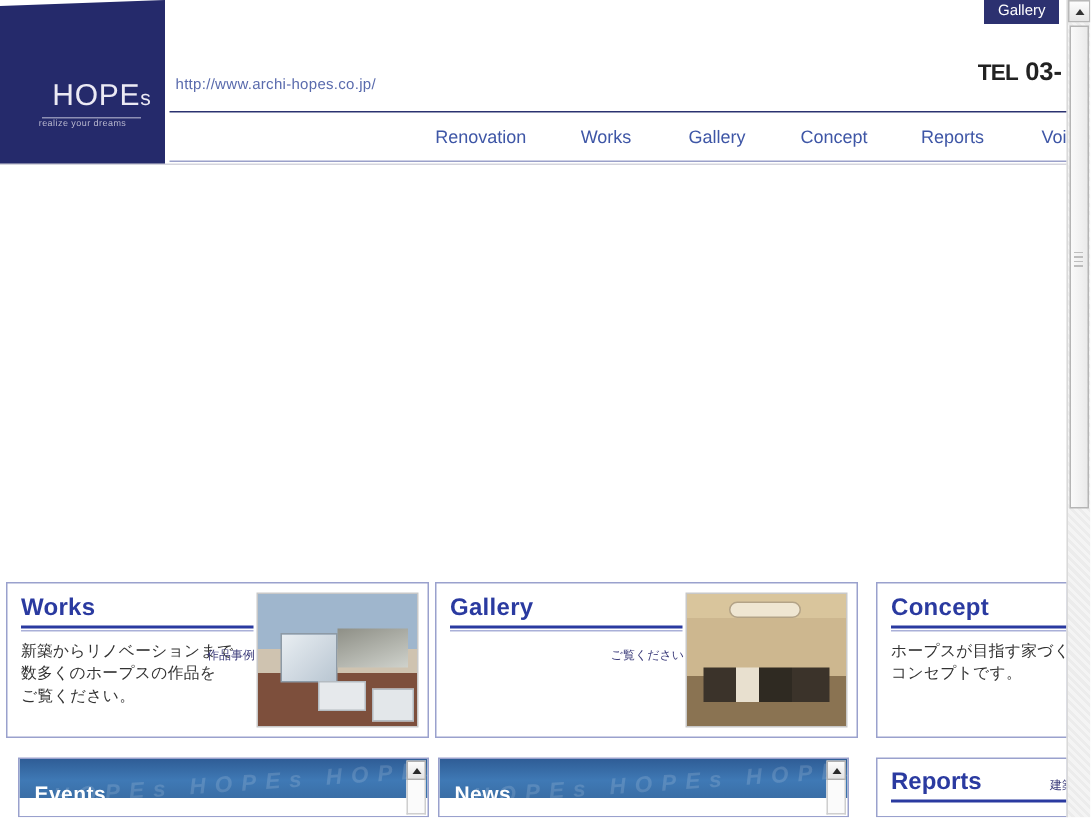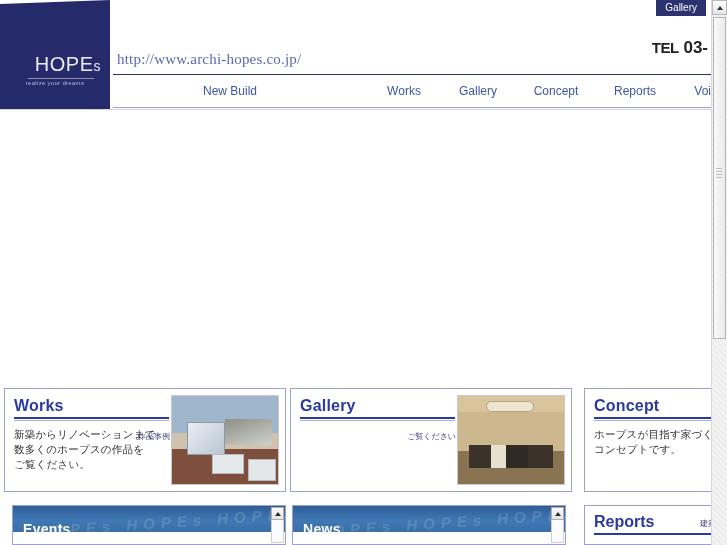--- a/index.html
+++ b/index.html
@@ -64,21 +64,21 @@
   }
 
   .sitemap-btn{
     position:absolute;right:6px;top:0;height:16px;line-height:16px;
     padding:0 9px;background:#2c3170;color:#ffffff;font-size:10px;
     white-space:nowrap;
   }
 
   .url{
     position:absolute;left:117px;top:51px;
-    color:#5a6bad;font-size:15px;letter-spacing:0.2px;white-space:nowrap;font-family:Liberation Serif, serif;
+    color:#5a6bad;font-size:10px;letter-spacing:0.2px;white-space:nowrap;
   }
 
   .tel{
     position:absolute;right:4px;top:38px;
     color:#222222;font-size:17px;font-weight:bold;white-space:nowrap;
   }
   .tel .lbl{font-size:15px;font-weight:bold;letter-spacing:-0.5px;}
 
   .nav-rule{position:absolute;left:113px;top:74px;width:599px;height:1px;background:#2b3270;}
   .nav{position:absolute;left:113px;top:75px;width:599px;height:33px;}
@@ -212,21 +212,21 @@
       </div>
 
       <div class="sitemap-btn">Gallery</div>
 
       <div class="url">http://www.archi-hopes.co.jp/</div>
 
       <div class="tel"><span class="lbl">TEL</span>&nbsp;<span>03-</span></div>
 
       <div class="nav-rule"></div>
       <div class="nav">
-        <div class="nav-item" style="left:74px;width:86px;">New Build</div>
+        <div class="nav-item" style="left:160px;width:95px;">Renovation</div>
         <div class="nav-item" style="left:255px;width:72px;">Works</div>
         <div class="nav-item" style="left:327px;width:76px;">Gallery</div>
         <div class="nav-item" style="left:403px;width:80px;">Concept</div>
         <div class="nav-item" style="left:483px;width:78px;">Reports</div>
         <div class="nav-item" style="left:561px;width:70px;">Voice</div>
       </div>
       <div class="nav-bottom-rule"></div>
       <div class="header-bottom-rule"></div>
     </div>
 

